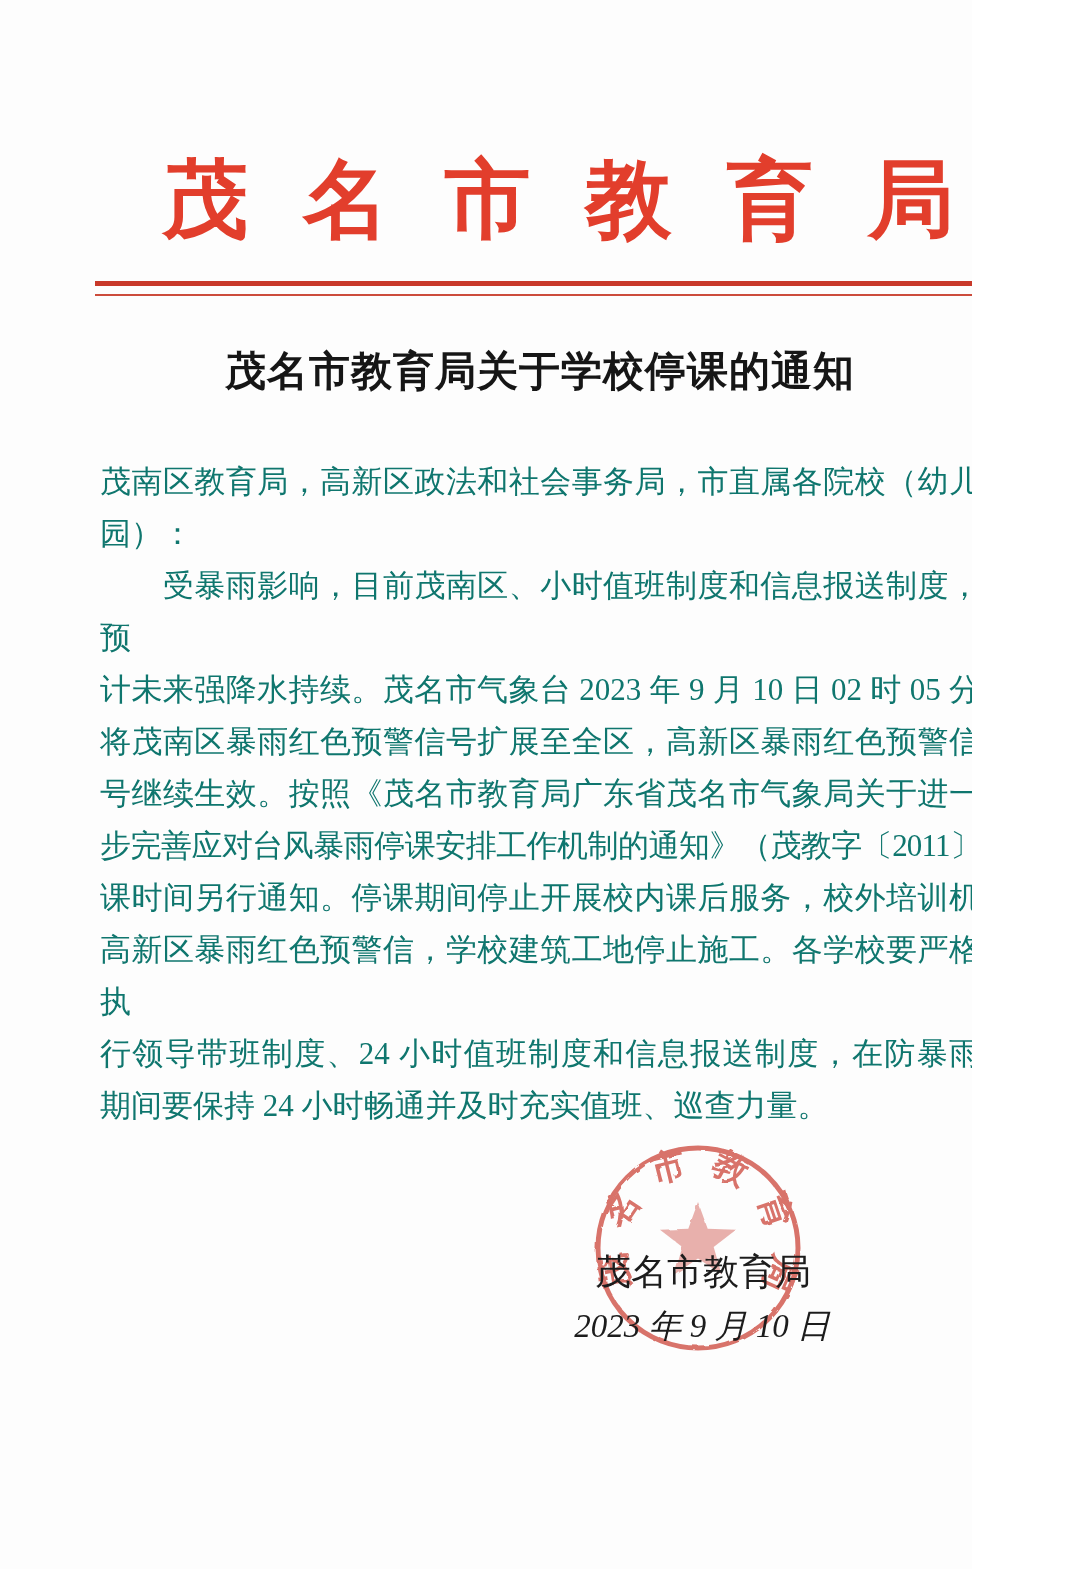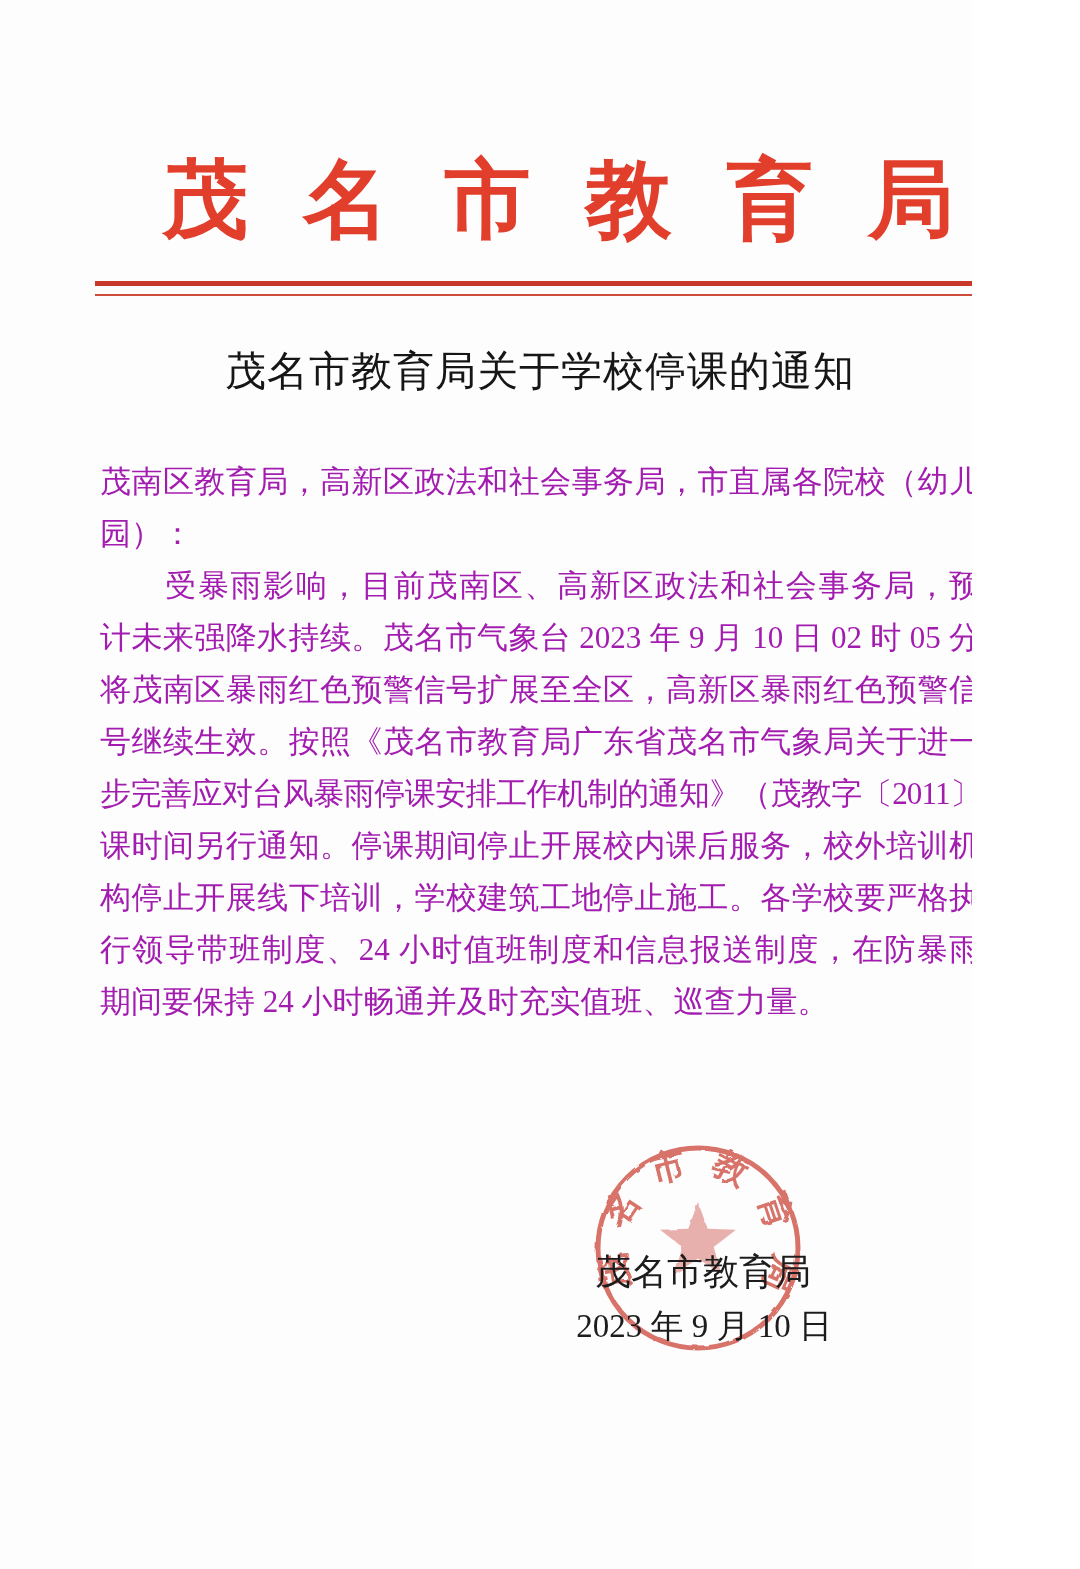--- a/index.html
+++ b/index.html
@@ -43,34 +43,34 @@
   .rule-thin  { height: 2px; background: #cc4c3c; margin-top: 8px; }
 
   
   .doc-title {
     position: absolute;
     top: 344px;
     left: 0;
     width: 1080px;
     text-align: center;
     font-size: 41px;
-    font-weight: 400;
+    font-weight: 700;
     letter-spacing: 1px;
     color: #161616;
   }
 
   
   .content {
     position: absolute;
     top: 456px;
     left: 100px;
     width: 880px;
     font-size: 31px;
     line-height: 52px;
-    color: #a21caf;
+    color: #0f766e;
   }
   .line {
     text-align: left;
     white-space: pre-wrap;
   }
   .line.fill {
     text-align: justify;
     text-align-last: justify;
   }
   .line.tight {
@@ -102,50 +102,51 @@
     width: 230px;
     text-align: center;
     font-size: 36px;
     color: #1c1c1c;
   }
   .doc-date {
     position: absolute;
     top: 1304px;
     left: 572px;
     width: 260px;
-    text-align: right;
+    text-align: center;
     font-size: 33px;
     color: #1c1c1c;
+    font-style: italic;
   }
 </style>
 </head>
 <body>
 
 <div class="page">
 
   <div class="agency-header">茂名市教育局</div>
 
   <div class="rule-wrap">
     <div class="rule-thick"></div>
     <div class="rule-thin"></div>
   </div>
 
   <div class="doc-title">茂名市教育局关于学校停课的通知</div>
 
   <div class="content">
     <div class="line fill">茂南区教育局，高新区政法和社会事务局，市直属各院校（幼儿</div>
     <div class="line">园）：</div>
 
-    <div class="line fill">　　受暴雨影响，目前茂南区、高新区政法和社会事务局，预</div>
+    <div class="line fill">　　受暴雨影响，目前茂南区、小时值班制度和信息报送制度，预</div>
     <div class="line fill">计未来强降水持续。茂名市气象台 2023 年 9 月 10 日 02 时 05 分</div>
     <div class="line fill">将茂南区暴雨红色预警信号扩展至全区，高新区暴雨红色预警信</div>
     <div class="line fill">号继续生效。按照《茂名市教育局广东省茂名市气象局关于进一</div>
     <div class="line fill tight">步完善应对台风暴雨停课安排工作机制的通知》（茂教字〔2011〕</div>
     <div class="line fill">课时间另行通知。停课期间停止开展校内课后服务，校外培训机</div>
-    <div class="line fill">构停止开展线下培训，学校建筑工地停止施工。各学校要严格执</div>
+    <div class="line fill">高新区暴雨红色预警信，学校建筑工地停止施工。各学校要严格执</div>
     <div class="line fill">行领导带班制度、24 小时值班制度和信息报送制度，在防暴雨</div>
     <div class="line">期间要保持 24 小时畅通并及时充实值班、巡查力量。</div>
   </div>
 
   <svg class="seal" viewBox="0 0 218 222" xmlns="http://www.w3.org/2000/svg">
     <defs>
       <filter id="stamp-rough" x="-5%" y="-5%" width="110%" height="110%">
         <feTurbulence type="fractalNoise" baseFrequency="0.09" numOctaves="2" result="noise"></feTurbulence>
         <feDisplacementMap in="SourceGraphic" in2="noise" scale="3"></feDisplacementMap>
       </filter>

